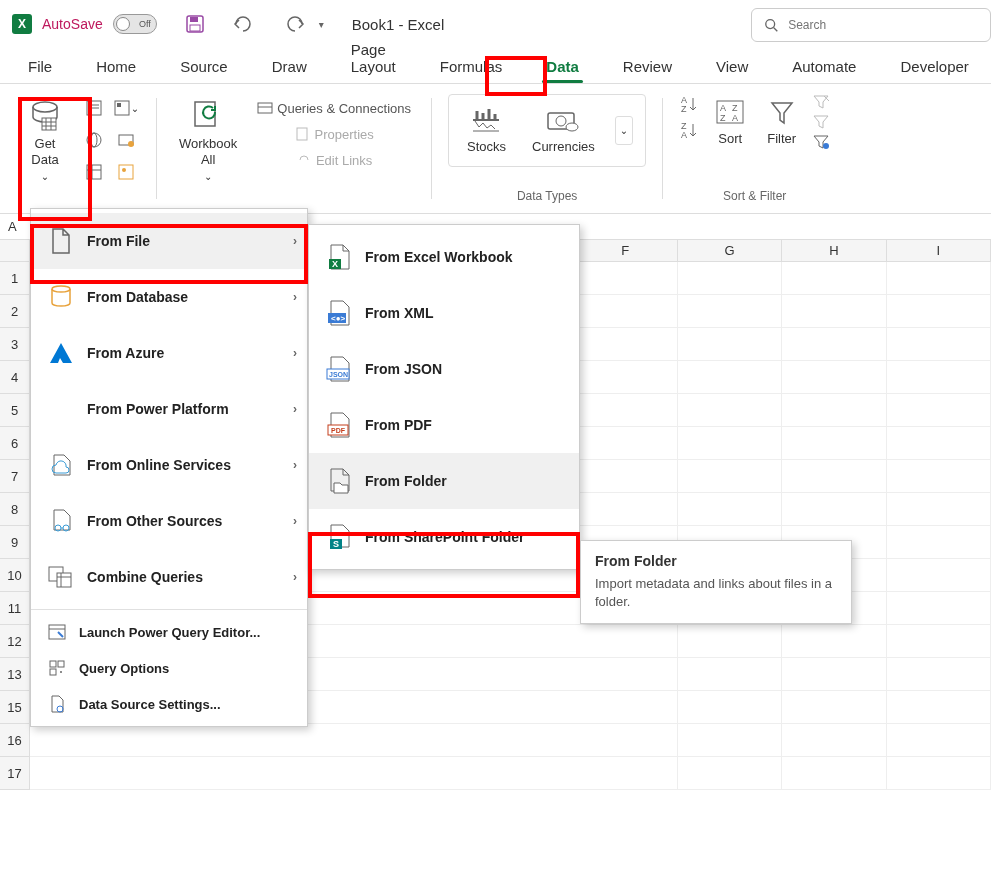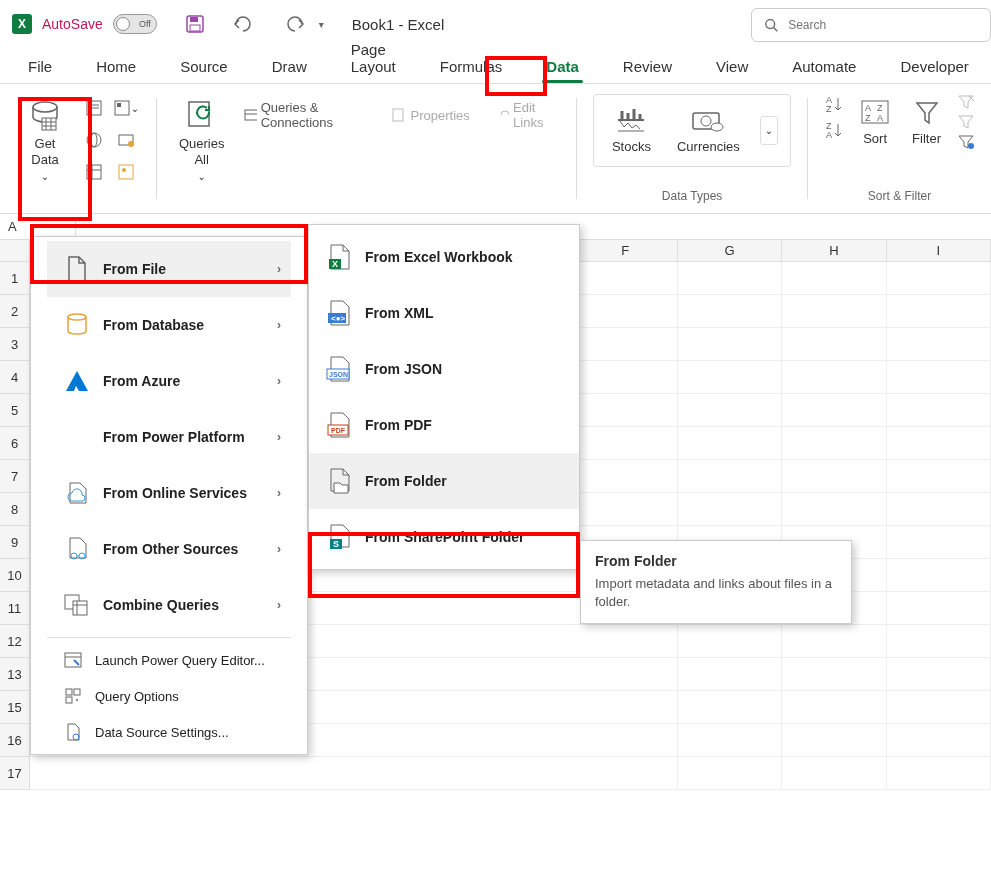--- a/index.html
+++ b/index.html
@@ -39,29 +39,29 @@
     
     .grid-wrap { position:relative; }
     .col-headers { display:flex; height:22px; background:#f5f5f5; }
     .row-corner { width:30px; border-right:1px solid #ddd; border-bottom:1px solid #ddd; background:#f5f5f5; flex-shrink:0;}
     .col-h { width:105px; text-align:center; border-right:1px solid #ddd; border-bottom:1px solid #ddd; font-size:13px; line-height:22px; color:#333; cursor:pointer; }
     .rows { }
     .row { display:flex; height:33px; }
     .row-h { width:30px; text-align:center; border-right:1px solid #ddd; border-bottom:1px solid #ddd; background:#f5f5f5; font-size:13px; line-height:33px; color:#333; cursor:pointer; flex-shrink:0; }
     .cell { width:105px; border-right:1px solid #eee; border-bottom:1px solid #eee; }
 
-    .menu1 { position:absolute; left:30px; top:236px; width:278px; background:#fff; border:1px solid #ccc; box-shadow: 3px 3px 8px rgba(0,0,0,0.2); z-index:50; padding: 4px 16px; }
+    .menu1 { position:absolute; left:30px; top:208px; width:278px; background:#fff; border:1px solid #ccc; box-shadow: 3px 3px 8px rgba(0,0,0,0.2); z-index:50; padding: 4px 0; }
     .menu2 { position:absolute; left:308px; top:224px; width:272px; background:#fff; border:1px solid #ccc; box-shadow: 3px 3px 8px rgba(0,0,0,0.2); z-index:50; padding: 4px 0; }
     .mitem { display:flex; align-items:center; gap:12px; padding: 14px 16px; cursor:pointer; position:relative; font-size:14px; color:#222; }
     .mitem.bold { font-weight:600; }
     .mitem:hover, .mitem.hovered { background:#f0f0f0; }
     .mitem .arrow { position:absolute; right:10px; font-size:12px; color:#666; }
     .mitem .micon { width:28px; height:28px; flex-shrink:0; display:flex; align-items:center; justify-content:center; }
     .msep { height:1px; background:#e0e0e0; margin: 4px 0; }
-    .mitem.small { padding: 8px 16px; font-weight:normal; font-size:13px; }
+    .mitem.small { padding: 8px 16px; font-weight:bold; font-size:13px; }
     .mitem.small .micon { width:20px; height:20px; }
 
     .tooltip { position:absolute; left:580px; top:540px; width:272px; background:#fff; border:1px solid #ccc; box-shadow:3px 3px 8px rgba(0,0,0,0.2); padding:12px 14px; z-index:51; font-size:13px; }
     .tooltip .tt-title { font-weight:600; margin-bottom:6px; font-size:14px; }
     .tooltip .tt-body { color:#555; line-height:1.4; }
 
     .chev { font-size:10px; vertical-align:middle; }
     svg { display:block; }
   </style>
 </head>
@@ -184,25 +184,25 @@
   </div>
   <div class="rgroup-sep"></div>
 
   <div class="rgroup" style="flex-direction:row; align-items:flex-start; gap:10px;">
     <div class="rbtn-large">
       <svg width="34" height="34" viewBox="0 0 34 34">
           <rect x="4" y="4" width="20" height="24" fill="none" stroke="#666" stroke-width="1.5"></rect>
           <path d="M24 14 a6 6 0 1 1 -2 -4" fill="none" stroke="#107c41" stroke-width="2"></path>
           <path d="M24 8 l0 4 l-4 0" fill="none" stroke="#107c41" stroke-width="2"></path>
         </svg>
-      <span style="white-space:pre-line; line-height:1.2;">Queries
+      <span style="white-space:pre-line; line-height:1.2;">Workbook
 All</span>
       <span class="chev">⌄</span>
     </div>
-    <div style="display:flex; flex-direction:row; gap:19px; padding-top:4px;align-items:center;">
+    <div style="display:flex; flex-direction:column; gap:6px; padding-top:4px;align-items:center;">
       <div class="rbtn-row">
         <svg width="16" height="16">
             <rect x="1" y="3" width="14" height="10" fill="none" stroke="#666"></rect>
             <line x1="1" y1="7" x2="15" y2="7" stroke="#666"></line>
           </svg>
         <span>Queries &amp; Connections</span>
       </div>
       <div class="rbtn-row disabled">
         <svg width="16" height="16">
             <rect x="2" y="2" width="10" height="12" fill="none" stroke="#bbb"></rect>

